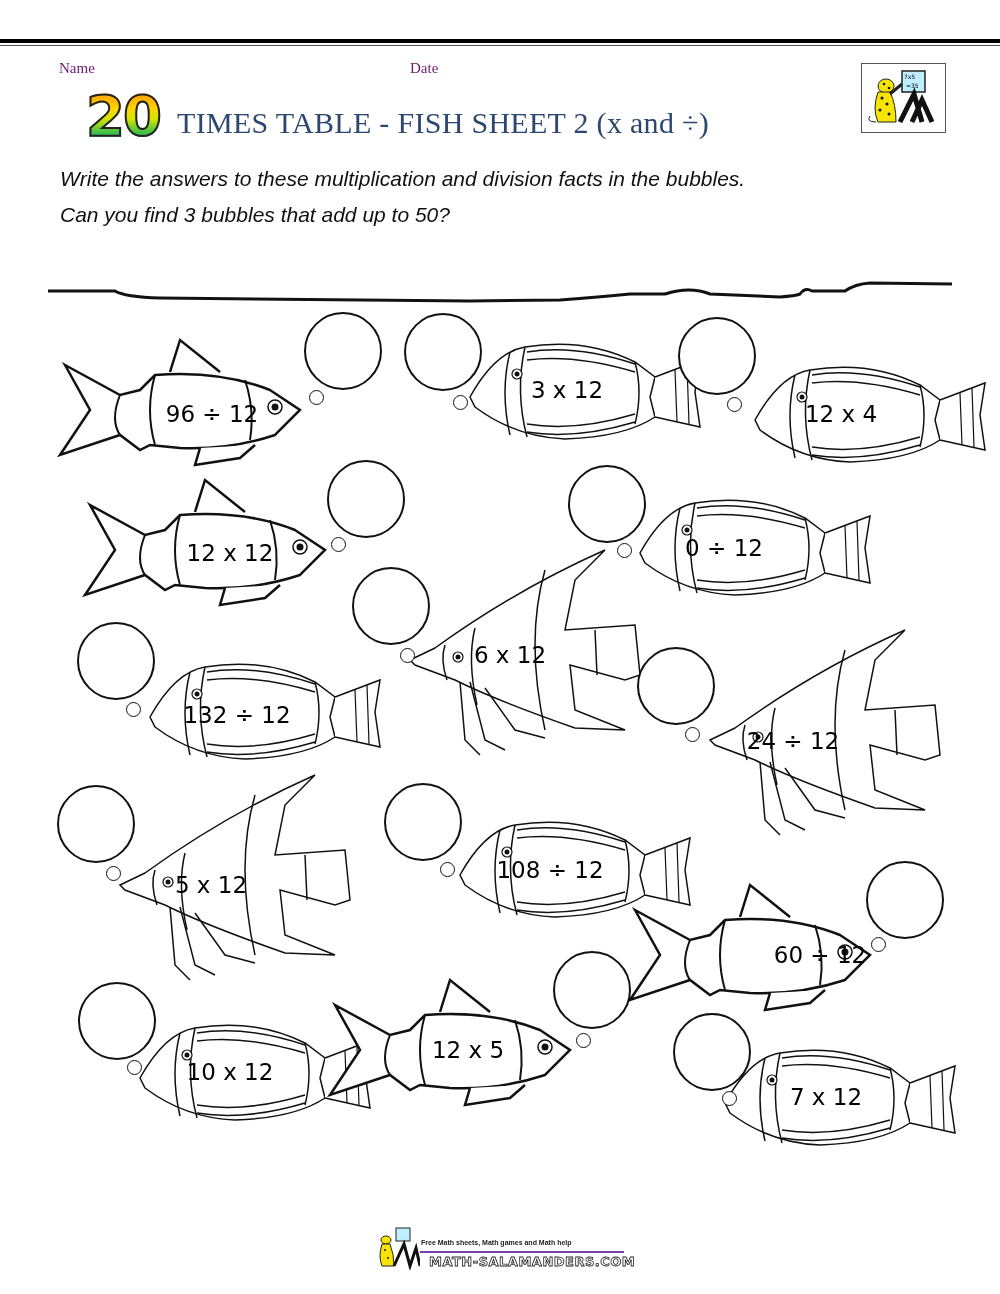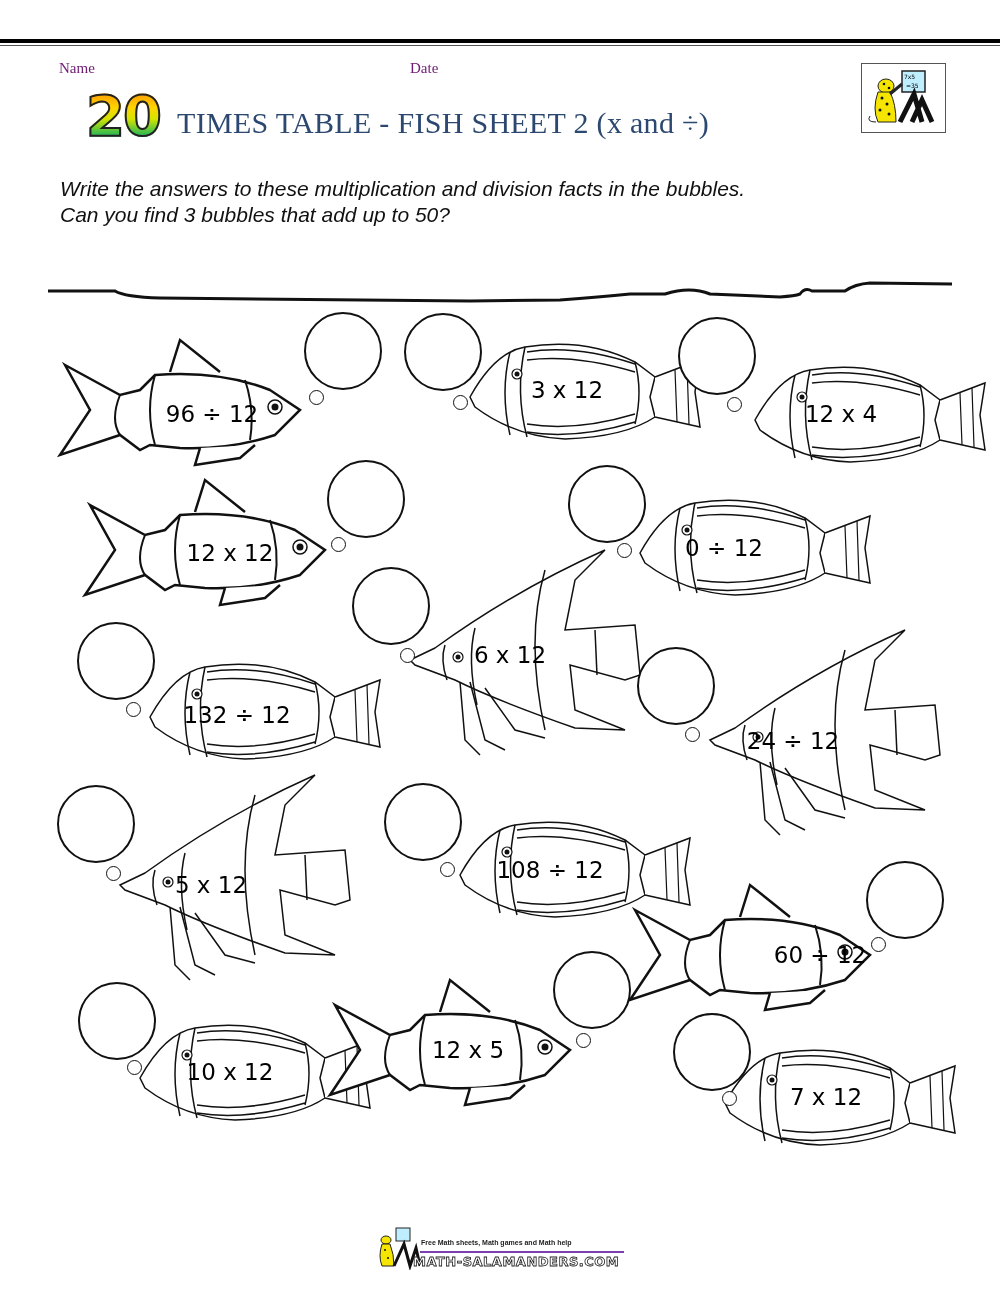--- a/index.html
+++ b/index.html
@@ -12,21 +12,21 @@
            background:linear-gradient(180deg,#ff8a00 0%,#ffd400 35%,#d6e400 55%,#3fbf4a 80%,#00a08a 100%);
            -webkit-background-clip:text; background-clip:text; color:transparent;
            -webkit-text-stroke:2px #222; letter-spacing:-2px; }
   .title { position:absolute; left:177px; top:106px; font-size:30px; font-family:"Liberation Serif", serif; color:#2c4870; letter-spacing:0.3px; }
   .logo-box { position:absolute; left:861px; top:63px; width:83px; height:68px; border:1px solid #555; background:#fff; }
   .instr { position:absolute; left:60px; font-size:21px; font-style:italic; font-family:"Liberation Sans", sans-serif; color:#111; }
   .fish-label { position:absolute; font-size:23px; font-family:"DejaVu Sans", sans-serif; color:#000; white-space:nowrap; transform:translate(-50%,-50%); }
   .bubble { position:absolute; border:2px solid #111; border-radius:50%; background:#fff; box-sizing:border-box; }
   .footer-text { position:absolute; left:421px; top:1239px; font-size:7px; font-weight:bold; color:#222; }
   .footer-line { position:absolute; left:420px; top:1251px; width:204px; height:2px; background:#7b3fb0; }
-  .footer-brand { position:absolute; left:413px; top:1254px; font-size:13px; font-weight:bold; letter-spacing:0.5px; color:#fff; -webkit-text-stroke:0.8px #222; font-family:"DejaVu Sans", sans-serif; }
+  .footer-brand { position:absolute; left:429px; top:1254px; font-size:13px; font-weight:bold; letter-spacing:0.5px; color:#fff; -webkit-text-stroke:0.8px #222; font-family:"DejaVu Sans", sans-serif; }
 </style>
 </head>
 <body>
 
 <div class="topline"></div>
 <div class="topline2"></div>
 <div class="field-label" style="left:59px;">Name</div>
 <div class="field-label" style="left:410px;">Date</div>
 <div class="big12">20</div>
 <div class="title">TIMES TABLE - FISH SHEET 2 (x and ÷)</div>
@@ -43,21 +43,21 @@
     <circle cx="20" cy="34" r="1.5" fill="#111"></circle>
       <circle cx="25" cy="40" r="1.5" fill="#111"></circle>
     <circle cx="18" cy="46" r="1.5" fill="#111"></circle>
       <circle cx="27" cy="50" r="1.5" fill="#111"></circle>
     <circle cx="22" cy="20" r="1.3" fill="#111"></circle>
       <circle cx="27" cy="24" r="1.3" fill="#111"></circle>
     <path d="M14 58 Q4 58 8 52" stroke="#222" fill="none"></path>
   </svg>
 </div>
 
-<div class="instr" style="top:177px;">Write the answers to these multiplication and division facts in the bubbles.</div>
+<div class="instr" style="top:167px;">Write the answers to these multiplication and division facts in the bubbles.</div>
 <div class="instr" style="top:203px;font-style:italic;">Can you find 3 bubbles that add up to 50?</div>
 
 <svg class="abs" style="left:0;top:270px;" width="1000" height="40">
   <path d="M48 21 L115 21 Q125 27 160 28 L470 31 L560 30 Q600 27 630 24 L665 24 Q690 16 710 24 L780 27 Q795 26 800 24 Q805 17 812 21 L845 21 Q855 14 870 13 L952 14" stroke="#111" stroke-width="3" fill="none"></path>
 </svg>
 
 <svg class="abs" style="left:0;top:0;" width="1000" height="1294">
   <defs>
     <g id="goldfish">
       <path d="M-135 -45 L-80 -15 L-60 -20 L-45 -35 Q20 -40 70 -20 L100 0 L75 25 Q30 40 -20 38 L-50 35 L-60 40 L-80 25 L-140 45 L-110 0 Z" fill="#fff" stroke="#111" stroke-width="2.5"></path>

